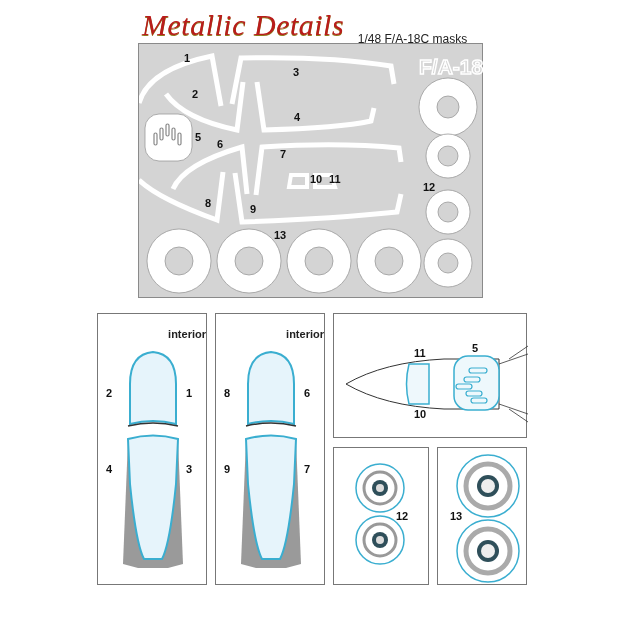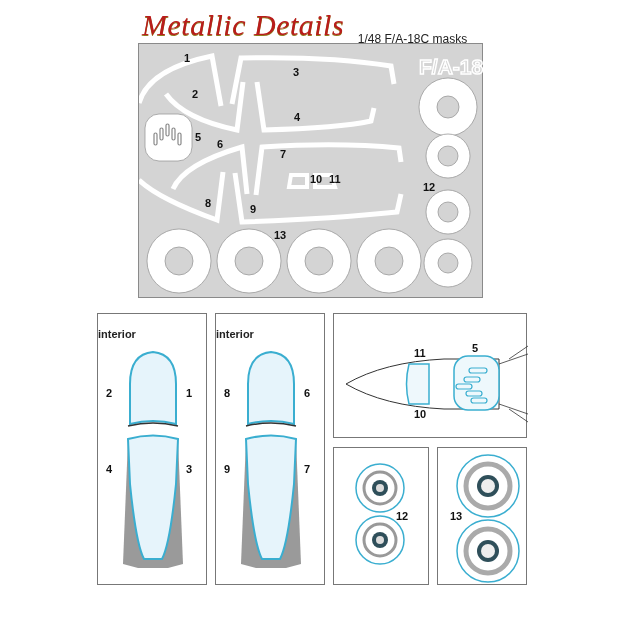--- a/index.html
+++ b/index.html
@@ -3,21 +3,21 @@
 <meta charset="utf-8">
 <style>
   html,body{margin:0;padding:0;background:#fff;}
   body{width:620px;height:620px;position:relative;overflow:hidden;font-family:"Liberation Sans",sans-serif;}
   .logo{position:absolute;left:142px;top:8px;font-family:"Liberation Serif",serif;font-style:italic;font-size:30px;color:#b91c1c;letter-spacing:0.5px;text-shadow:0 1px 0 #8f7c1c;}
   .title{position:absolute;left:330px;top:8px;width:165px;text-align:center;font-size:12px;line-height:15px;color:#222;margin-top:24px;}
   .sheet{position:absolute;left:138px;top:43px;width:345px;height:255px;background:#d4d4d4;border:1px solid #8a8a8a;box-sizing:border-box;}
   .sheet svg{position:absolute;left:0;top:0;}
   .panel{position:absolute;border:1px solid #777;background:#fff;box-sizing:border-box;}
   .panel svg{position:absolute;left:0;top:0;}
-  .plabel{position:absolute;font-weight:bold;font-size:11px;color:#222;width:100%;text-align:left;}
+  .plabel{position:absolute;font-weight:bold;font-size:11px;color:#222;width:100%;text-align:right;}
   .num{position:absolute;font-weight:bold;font-size:11px;color:#111;}
 </style>
 </head>
 <body>
 
 <div class="logo">Metallic Details</div>
 <div class="title">
   <div>1/48 F/A-18C masks</div>
 </div>
 

